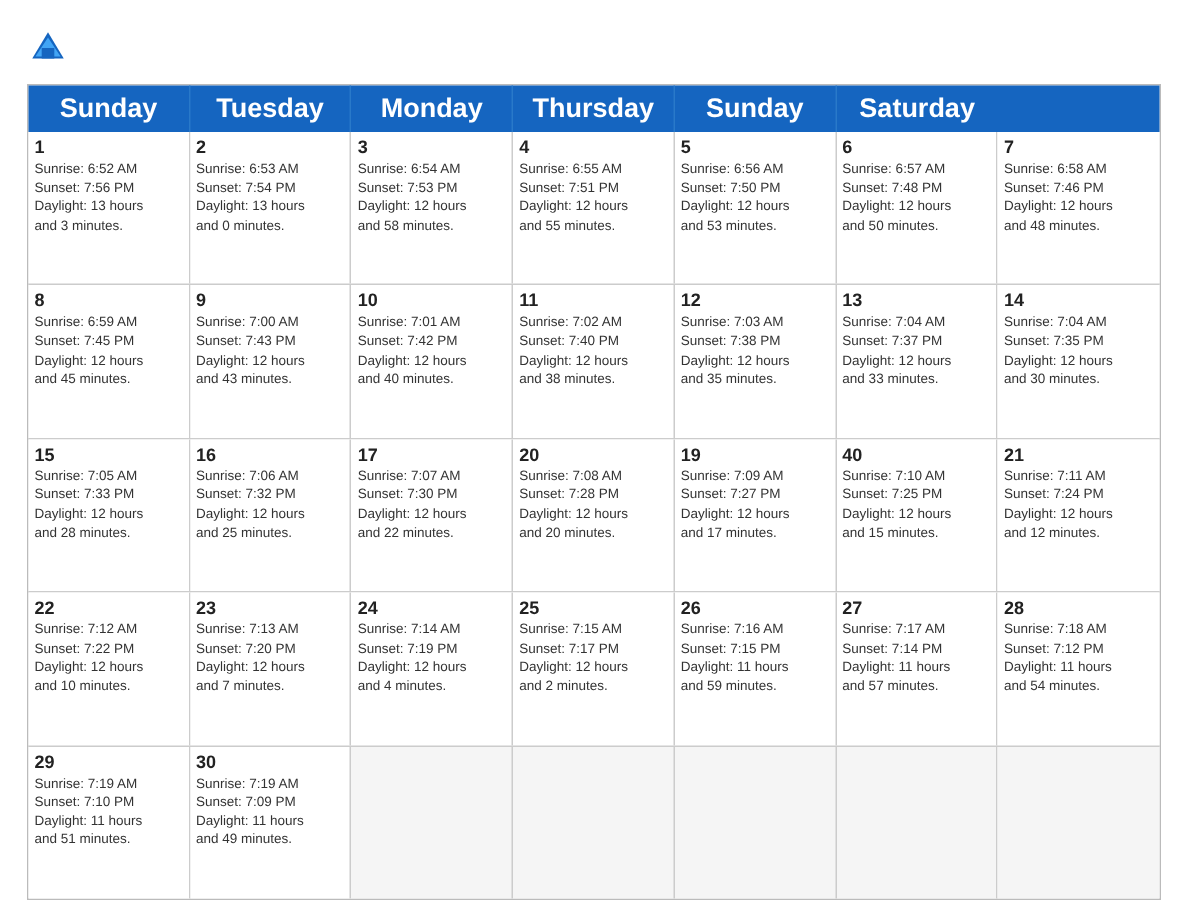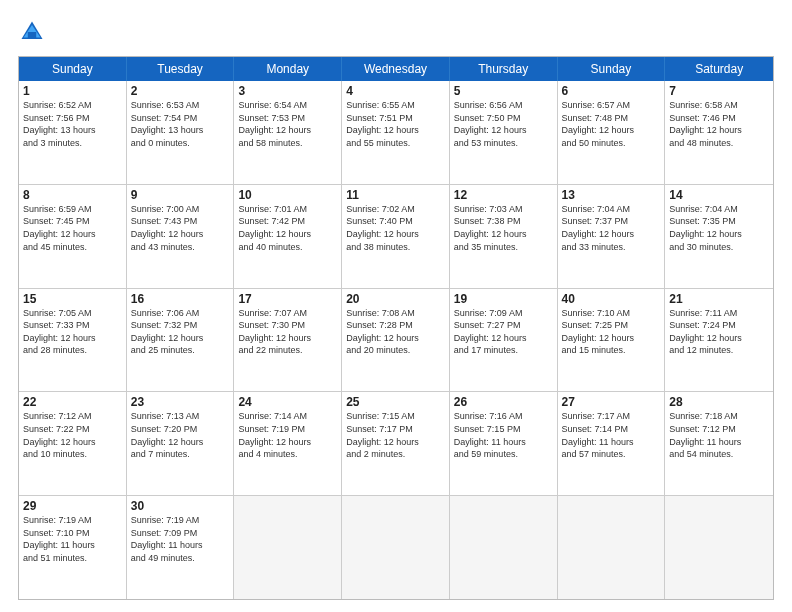--- a/index.html
+++ b/index.html
@@ -61,22 +61,22 @@
       flex-direction: column;
       border: 1px solid #bbb;
     }
     .cal-header {
       display: grid;
       grid-template-columns: repeat(7, 1fr);
       background: #1565c0;
     }
     .cal-header-cell {
       color: #fff;
-      font-size: 12px;
-      font-weight: normal;
+      font-size: 18px;
+      font-weight: bold;
       padding: 5px 0;
       text-align: center;
       border-right: 1px solid #2979c9;
     }
     .cal-header-cell:last-child { border-right: none; }
     .cal-body {
       flex: 1;
       display: flex;
       flex-direction: column;
     }
@@ -134,21 +134,20 @@
       <div class="month-title"></div>
       <div class="subtitle"></div>
     </div>
   </div>
 
   <div class="calendar">
     <div class="cal-header">
     <div class="cal-header-cell">Sunday</div>
         <div class="cal-header-cell">Tuesday</div>
         <div class="cal-header-cell">Monday</div>
-        <div class="cal-header-cell">Wednesday</div>
         <div class="cal-header-cell">Thursday</div>
         <div class="cal-header-cell">Sunday</div>
         <div class="cal-header-cell">Saturday</div>
       </div>
     <div class="cal-body">
     <div class="cal-row">
           <div class="cal-cell">
             <span class="day-num">1</span>
             <div class="day-info">Sunrise: 6:52 AM<br>Sunset: 7:56 PM<br>Daylight: 13 hours<br>and 3 minutes.</div>
           </div>

